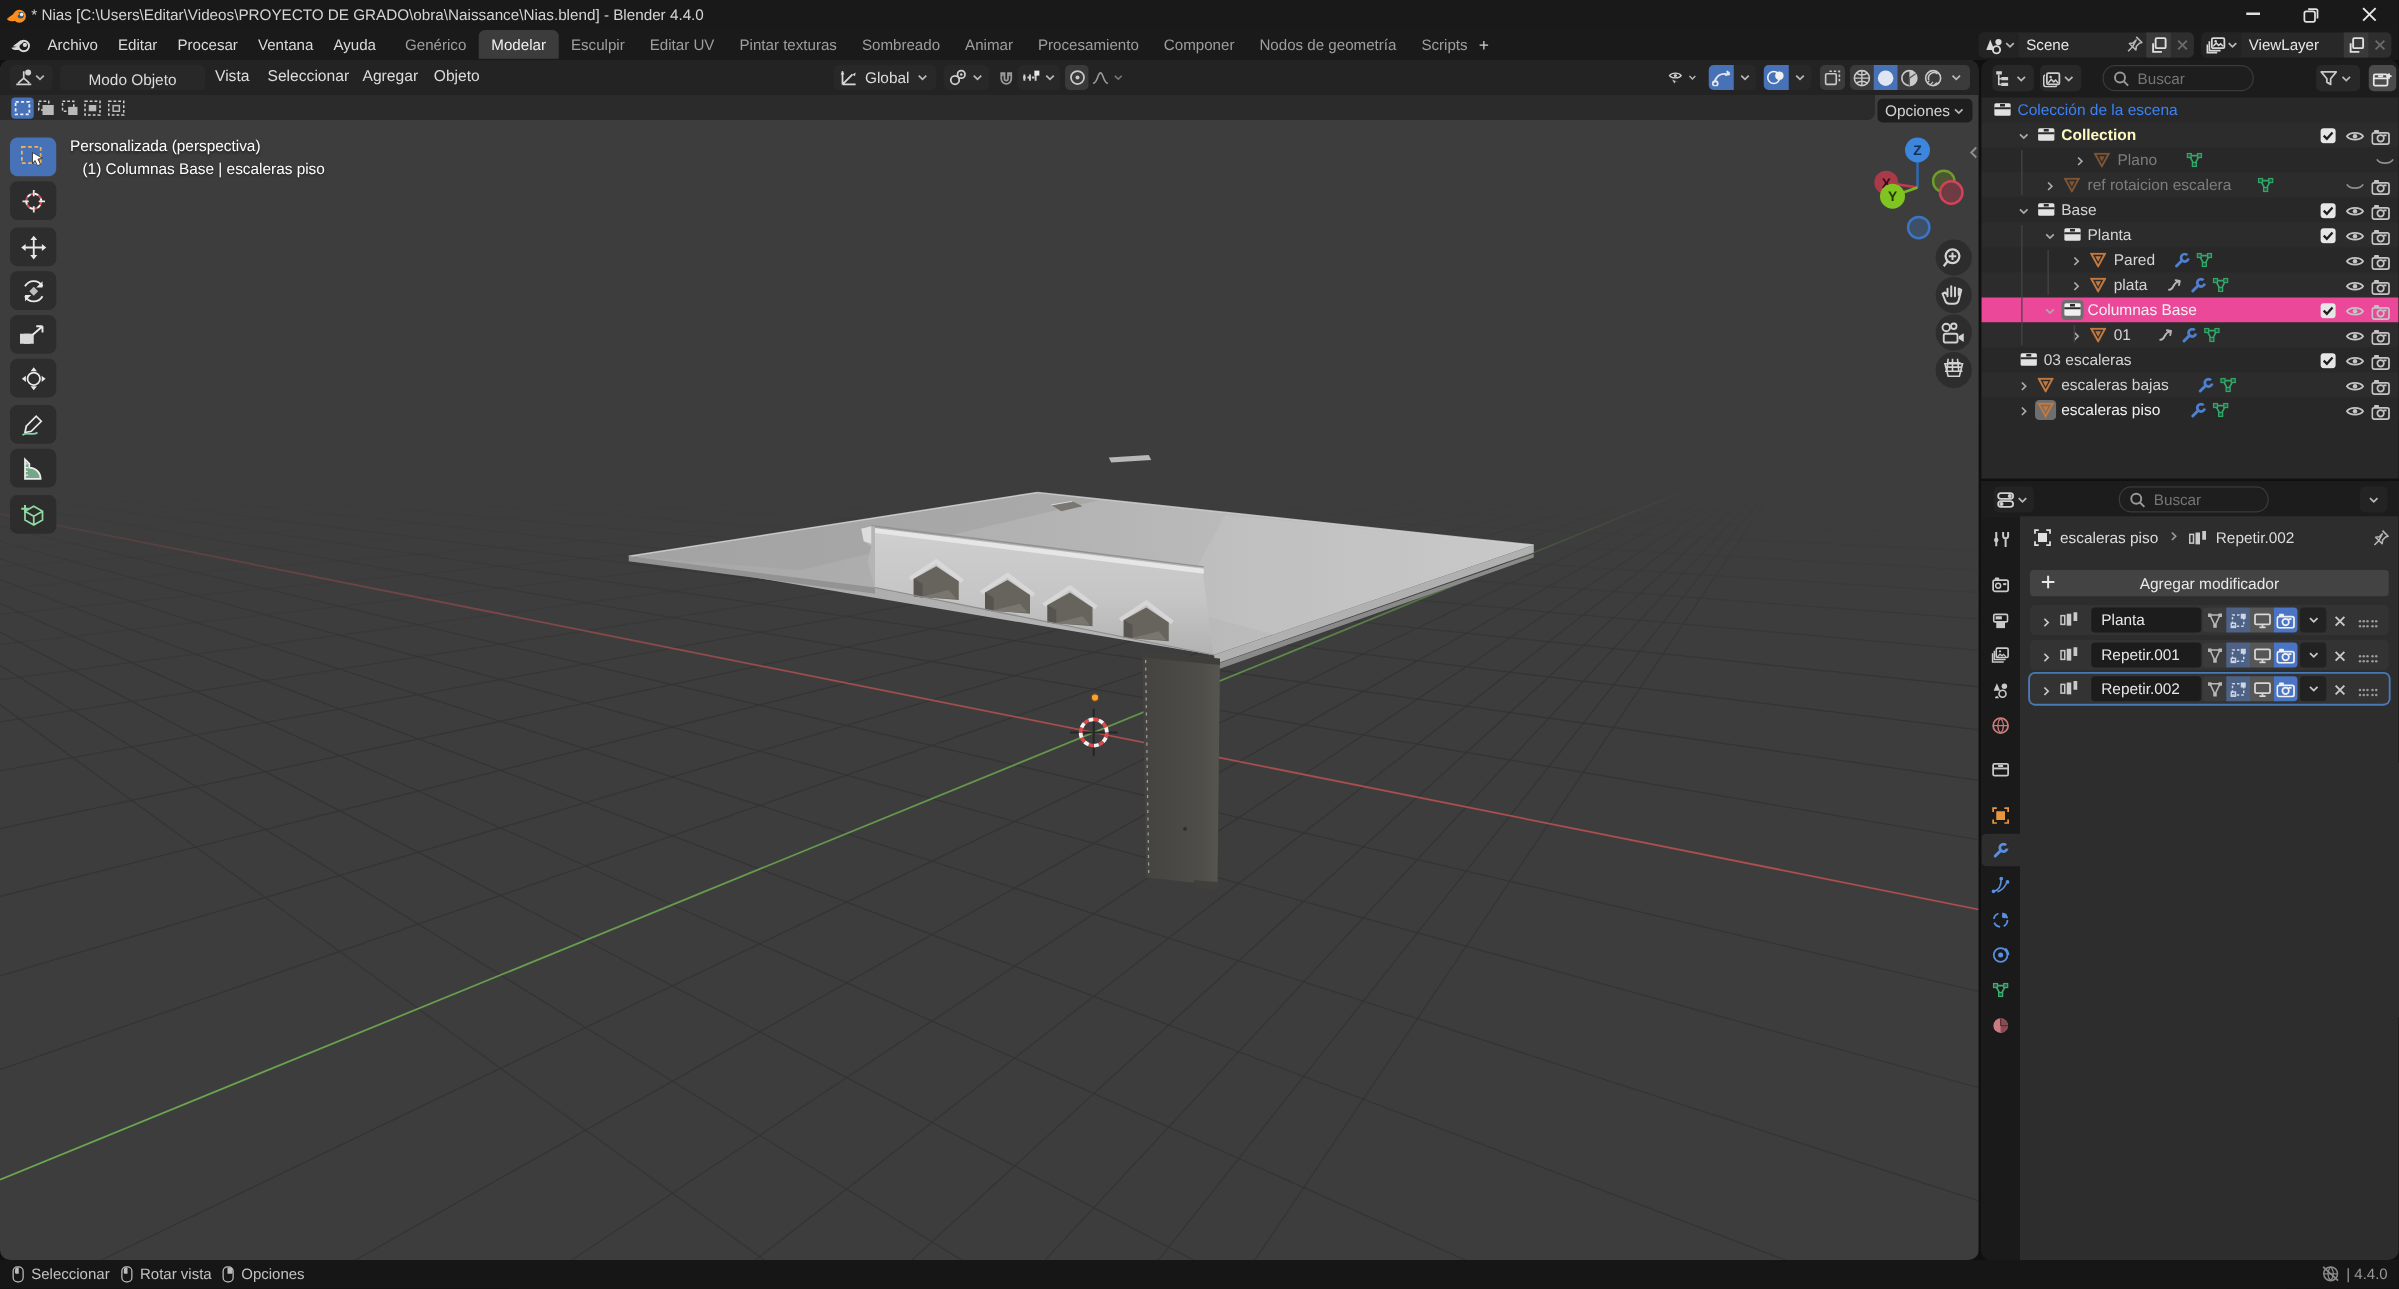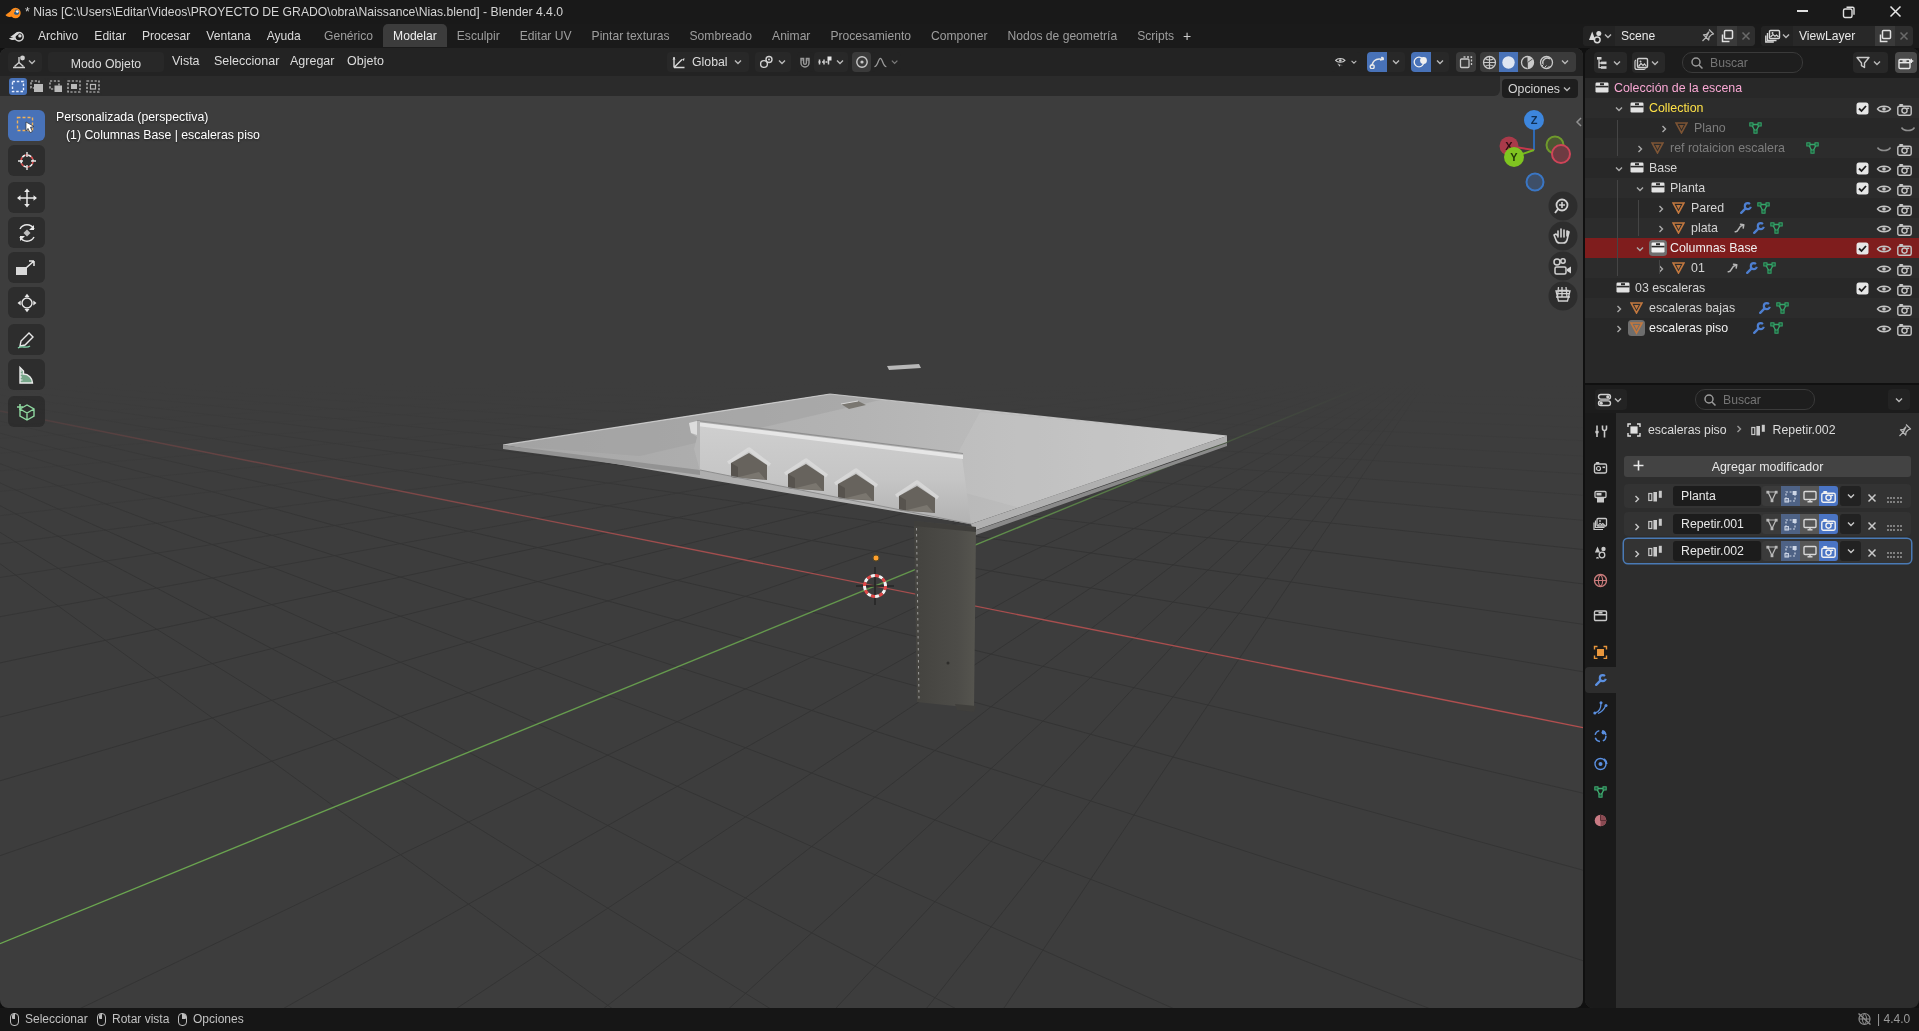--- a/index.html
+++ b/index.html
@@ -546,32 +546,32 @@
 <div class="abs" style="left:66px;top:80px;color:#ffffff;font-size:12.3px;text-shadow:0 1px 2px rgba(0,0,0,0.5);">(1) Columnas Base | escaleras piso</div>
 </div>
 <div id="outliner-wrap">
       <div id="outliner">
         <div class="orow" style="top:30px;background:#282828;">
           <span class="abs" style="left:10px;top:4px;"><svg width="14" height="12" viewBox="0 0 14 12" style="">
               <rect x="0.5" y="0.5" width="13" height="10" rx="1.2" fill="#e2e2e2"></rect>
               <rect x="0.5" y="3.8" width="13" height="1.6" fill="#2a2a2a"></rect>
               <rect x="5" y="1.2" width="4" height="2" fill="#2a2a2a"></rect>
             </svg></span>
-          <span class="lbl" style="left:29px;color:#f9a8d4;">Colección de la escena</span>
+          <span class="lbl" style="left:29px;color:#3b82f6;">Colección de la escena</span>
         </div>
         <div class="orow" style="top:50px;background:#2c2c2c;">
           <span class="abs" style="left:29px;top:5px;"><svg width="10" height="10" viewBox="0 0 10 10" style="">
               <path d="M2,3.5 l3,3 3,-3" fill="none" stroke="#ababab" stroke-width="1.4"></path>
             </svg></span>
           <span class="abs" style="left:45px;top:4px;"><svg width="14" height="12" viewBox="0 0 14 12" style="">
               <rect x="0.5" y="0.5" width="13" height="10" rx="1.2" fill="#e2e2e2"></rect>
               <rect x="0.5" y="3.8" width="13" height="1.6" fill="#2a2a2a"></rect>
               <rect x="5" y="1.2" width="4" height="2" fill="#2a2a2a"></rect>
             </svg></span>
-          <span class="lbl" style="left:64px;color:#fde047;">Collection</span>
+          <span class="lbl" style="left:64px;color:#fef9c3;font-weight:bold;">Collection</span>
           <span class="abs" style="left:271px;top:4px;"><svg width="13" height="13" viewBox="0 0 13 13" style="">
               <rect x="0.5" y="0.5" width="12" height="12" rx="2.5" fill="#e6e6e6"></rect>
               <path d="M3,6.5 l2.5,2.5 4.5,-5" fill="none" stroke="#1d1d1d" stroke-width="1.8"></path>
             </svg></span>
           <span class="abs" style="left:291px;top:5px;"><svg width="16" height="12" viewBox="0 0 16 12" style="">
               <path d="M1.5,6 C4,2.4 12,2.4 14.5,6 C12,9.6 4,9.6 1.5,6 z" fill="none" stroke="#c4c4c4" stroke-width="1.4"></path>
               <circle cx="8" cy="6" r="1.8" fill="#c4c4c4"></circle>
             </svg></span>
           <span class="abs" style="left:312px;top:5px;"><svg width="15" height="13" viewBox="0 0 15 13" style="">
               <rect x="0.8" y="3.2" width="13.4" height="9" rx="1.6" fill="none" stroke="#c4c4c4" stroke-width="1.4"></rect>
@@ -746,21 +746,21 @@
               <path d="M1.5,6 C4,2.4 12,2.4 14.5,6 C12,9.6 4,9.6 1.5,6 z" fill="none" stroke="#c4c4c4" stroke-width="1.4"></path>
               <circle cx="8" cy="6" r="1.8" fill="#c4c4c4"></circle>
             </svg></span>
           <span class="abs" style="left:312px;top:5px;"><svg width="15" height="13" viewBox="0 0 15 13" style="">
               <rect x="0.8" y="3.2" width="13.4" height="9" rx="1.6" fill="none" stroke="#c4c4c4" stroke-width="1.4"></rect>
               <circle cx="7.5" cy="7.6" r="2.6" fill="none" stroke="#c4c4c4" stroke-width="1.4"></circle>
               <rect x="2.2" y="1" width="4" height="2" rx="0.8" fill="#c4c4c4"></rect>
               <rect x="9.8" y="4.6" width="2.4" height="1.4" fill="#c4c4c4"></rect>
             </svg></span>
         </div>
-        <div class="orow" style="top:190px;background:#7f1d1d;">
+        <div class="orow" style="top:190px;background:#ec4899;">
           <span class="abs" style="left:50px;top:5px;"><svg width="10" height="10" viewBox="0 0 10 10" style="">
               <path d="M2,3.5 l3,3 3,-3" fill="none" stroke="#ababab" stroke-width="1.4"></path>
             </svg></span>
           <span class="abs" style="left:66px;top:4px;"><svg width="18" height="16" viewBox="0 0 18 16" style="margin:-2px 0 0 -2px;">
               <rect x="0" y="0" width="18" height="16" rx="3.5" fill="#6e6e6e"></rect>
               <rect x="2.5" y="2.5" width="13" height="10" rx="1.2" fill="#f0f0f0"></rect>
               <rect x="2.5" y="5.8" width="13" height="1.6" fill="#2a2a2a"></rect>
               <rect x="7" y="3.2" width="4" height="2" fill="#2a2a2a"></rect>
             </svg></span>
           <span class="lbl" style="left:85px;color:#f0f0f0;">Columnas Base</span>

